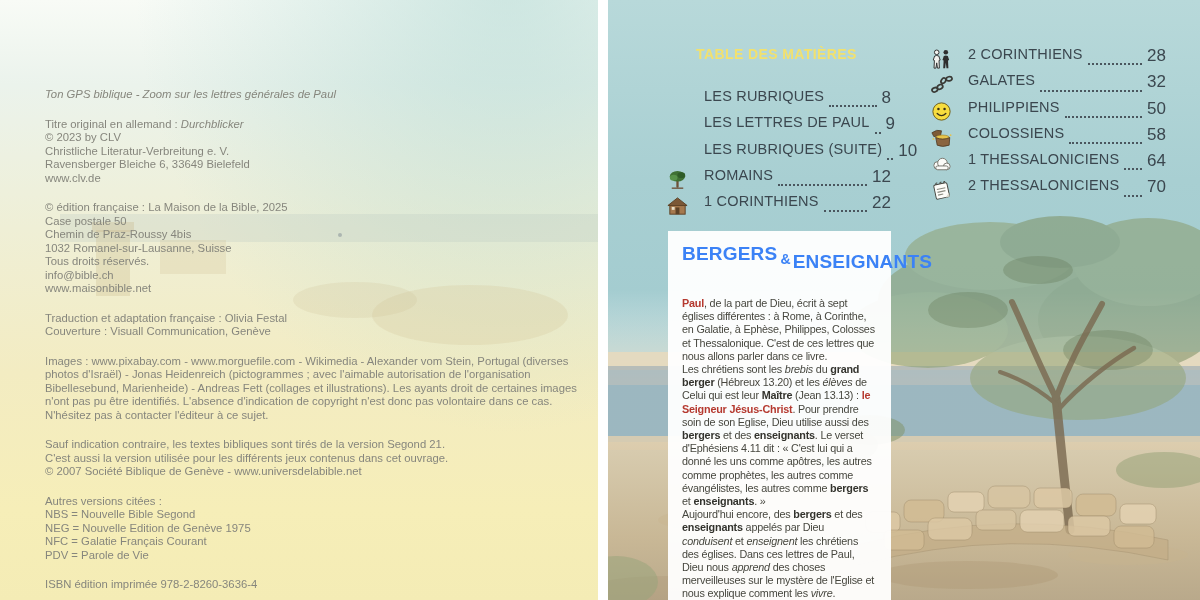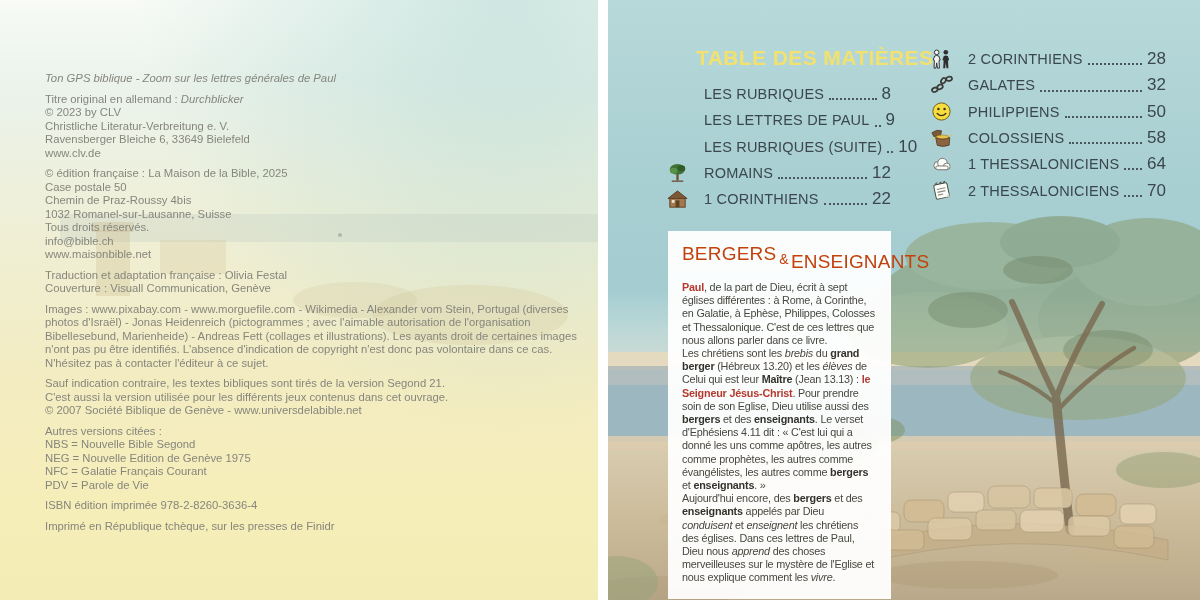--- a/index.html
+++ b/index.html
@@ -14,52 +14,52 @@
     left:0;width:598px;
     background:
       radial-gradient(ellipse at 85% -5%, rgba(168,212,207,0.55), transparent 52%),
       linear-gradient(180deg,#f8fbf6 0%,#ebf3ec 14%,#efefd6 38%,#f3ecc2 62%,#f6eeb8 85%,#f4ecb5 100%);
   }
   .ruins{position:absolute;left:0;top:0;}
   .imprint{
     position:absolute;left:45px;top:72px;width:545px;
     font-size:11.3px;line-height:13.5px;color:#86867d;
   }
-  .imp{margin:0 0 7px 0;}
+  .imp{margin:16px 0 7px 0;}
   .it{font-style:italic;}
   .bold{font-weight:bold;}
   
   .gutter{position:absolute;left:598px;top:0;width:10px;height:600px;background:#ffffff;}
   
   .page-right{
     left:608px;width:592px;
     background:linear-gradient(180deg,#b8d9da 0%,#a8cfd2 30%,#a2cbcf 58%,#a4cccf 100%);
   }
   .landscape{position:absolute;left:0;top:0;}
   
   .toc-col{position:absolute;top:46px;}
   .toc-col-left{left:58px;width:225px;}
   .toc-col-right{left:322px;width:236px;}
   .toc-title{
-    margin:0 0 11px 30px;font-size:21px;font-weight:bold;letter-spacing:0.4px;
+    margin:0 0 26px 30px;font-size:14px;font-weight:bold;letter-spacing:0.4px;
     color:#f2e16e;white-space:nowrap;
   }
-  .toc-row{display:flex;align-items:center;height:26.3px;}
+  .toc-row{display:flex;height:26.3px;}
   .icon-box{width:38px;flex:none;display:flex;align-items:center;}
   .toc-icon{width:23px;height:23px;}
   .toc-label{font-size:14.5px;color:#3b474f;letter-spacing:0.2px;white-space:nowrap;}
   .dots{flex:1;border-bottom:2px dotted #4a565e;margin:0 5px;height:0;align-self:flex-end;margin-bottom:7px;min-width:6px;}
   .toc-page{font-size:17px;color:#3b474f;flex:none;}
   
   .article{
     position:absolute;left:60px;top:231px;width:223px;
     background:rgba(255,255,255,0.95);
     padding:12px 14px 14px 14px;box-sizing:border-box;
   }
-  .art-title{color:#c2410c;font-weight:normal;letter-spacing:0.2px;margin-bottom:16px;white-space:nowrap;}
+  .art-title{color:#3b82f6;font-weight:bold;letter-spacing:0.2px;margin-bottom:32px;white-space:nowrap;}
   .art-t1{font-size:19px;}
   .art-amp{font-size:14px;position:relative;top:4px;margin:0 2px 0 3px;}
   .art-t2{font-size:19px;position:relative;top:8px;}
   .art-body{font-size:10.8px;line-height:13.2px;color:#47473f;letter-spacing:-0.2px;}
   .art-body .bold{color:#33332d;}
   .red{color:#b5392f;font-weight:bold;}
   .hidden-defs{position:absolute;width:0;height:0;overflow:hidden;}
 </style>
 </head>
 <body>

